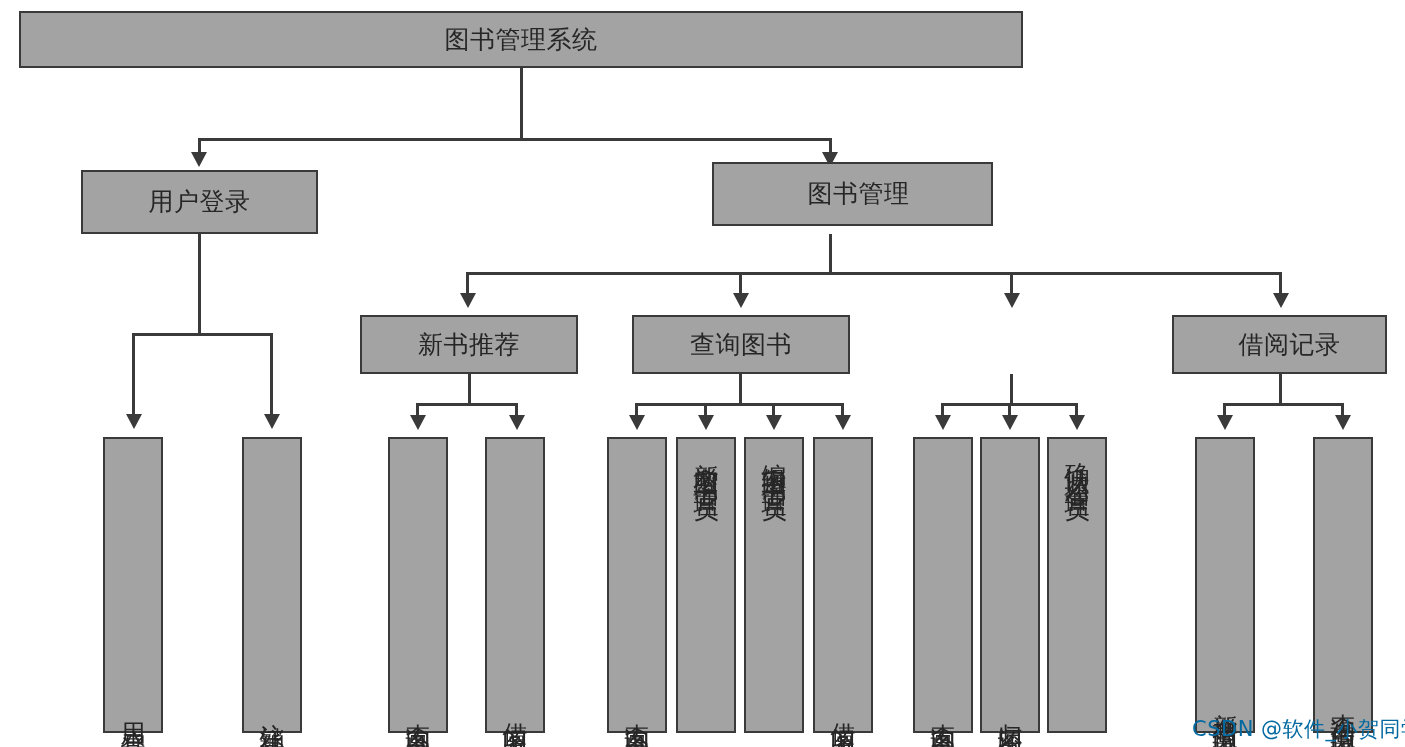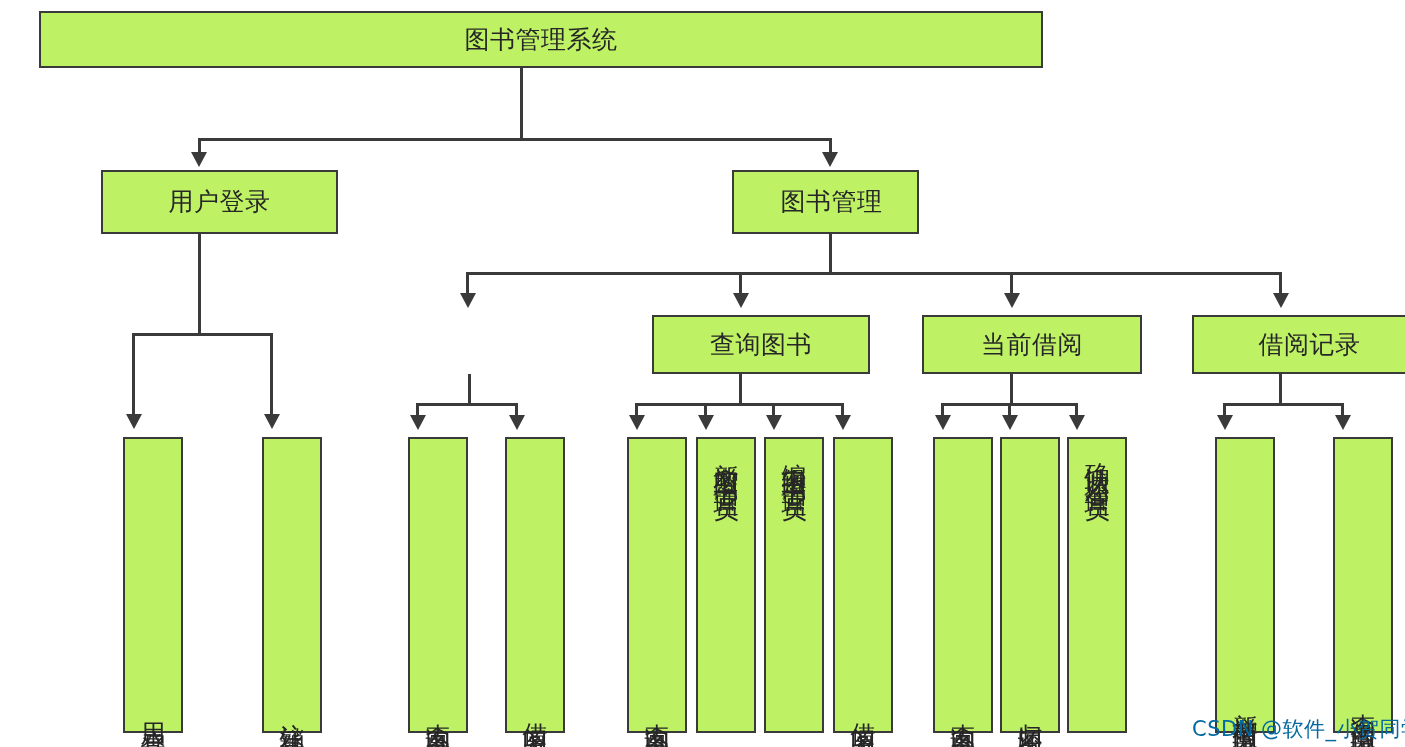--- a/index.html
+++ b/index.html
@@ -12,27 +12,26 @@
     width:1405px;
     height:747px;
     background:#ffffff;
     overflow:hidden;
   }
 
   
   .node{
     position:absolute;
     box-sizing:border-box;
-    background:#bef264;
+    background:#a3a3a3;
     border:2.5px solid #3a3a3a;
     display:flex;
     align-items:center;
     justify-content:center;
     color:#262626;
-    margin-left:20px;
   }
   .node .lbl{
     display:block;
     text-align:center;
     line-height:1.02;
     white-space:pre;
   }
 
   
   .h-node .lbl{
@@ -93,21 +92,21 @@
   <div class="ln hl" style="left:198px;top:138px;width:634px;height:2.5px;"></div>
 
   <div class="ln vl" style="left:198px;top:138px;width:2.5px;height:18px;"></div>
   <div class="arrow" style="left:191px;top:152px;"></div>
   <div class="ln vl" style="left:829px;top:138px;width:2.5px;height:18px;"></div>
   <div class="arrow" style="left:822px;top:152px;"></div>
 
   <div class="node h-node" style="left:81px;top:170px;width:237px;height:64px;">
     <span class="lbl">用户登录</span>
   </div>
-  <div class="node h-node" style="left:712px;top:170px;width:187px;height:64px;padding-left:12px;">
+  <div class="node h-node" style="left:712px;top:162px;width:281px;height:64px;padding-left:12px;">
     <span class="lbl">图书管理</span>
   </div>
 
   <div class="ln vl" style="left:198px;top:234px;width:2.5px;height:101px;"></div>
   <div class="ln hl" style="left:132px;top:333px;width:140px;height:2.5px;"></div>
   <div class="ln vl" style="left:132px;top:333px;width:2.5px;height:85px;"></div>
   <div class="arrow" style="left:126px;top:414px;"></div>
   <div class="ln vl" style="left:270px;top:333px;width:2.5px;height:85px;"></div>
   <div class="arrow" style="left:264px;top:414px;"></div>
 
@@ -119,25 +118,25 @@
 
   <div class="ln vl" style="left:739px;top:272px;width:2.5px;height:25px;"></div>
   <div class="arrow" style="left:733px;top:293px;"></div>
 
   <div class="ln vl" style="left:1010px;top:272px;width:2.5px;height:25px;"></div>
   <div class="arrow" style="left:1004px;top:293px;"></div>
 
   <div class="ln vl" style="left:1279px;top:272px;width:2.5px;height:25px;"></div>
   <div class="arrow" style="left:1273px;top:293px;"></div>
 
+  <div class="node h-node" style="left:360px;top:315px;width:218px;height:59px;">
+    <span class="lbl">新书推荐</span>
+  </div>
   <div class="node h-node" style="left:632px;top:315px;width:218px;height:59px;">
     <span class="lbl">查询图书</span>
-  </div>
-  <div class="node h-node" style="left:902px;top:315px;width:220px;height:59px;">
-    <span class="lbl">当前借阅</span>
   </div>
   <div class="node h-node" style="left:1172px;top:315px;width:215px;height:59px;padding-left:20px;">
     <span class="lbl">借阅记录</span>
   </div>
 
   <div class="ln vl" style="left:468px;top:374px;width:2.5px;height:31px;"></div>
   <div class="ln hl" style="left:416px;top:403px;width:102px;height:2.5px;"></div>
   <div class="ln vl" style="left:416px;top:403px;width:2.5px;height:16px;"></div>
   <div class="arrow" style="left:410px;top:415px;"></div>
   <div class="ln vl" style="left:515px;top:403px;width:2.5px;height:16px;"></div>

